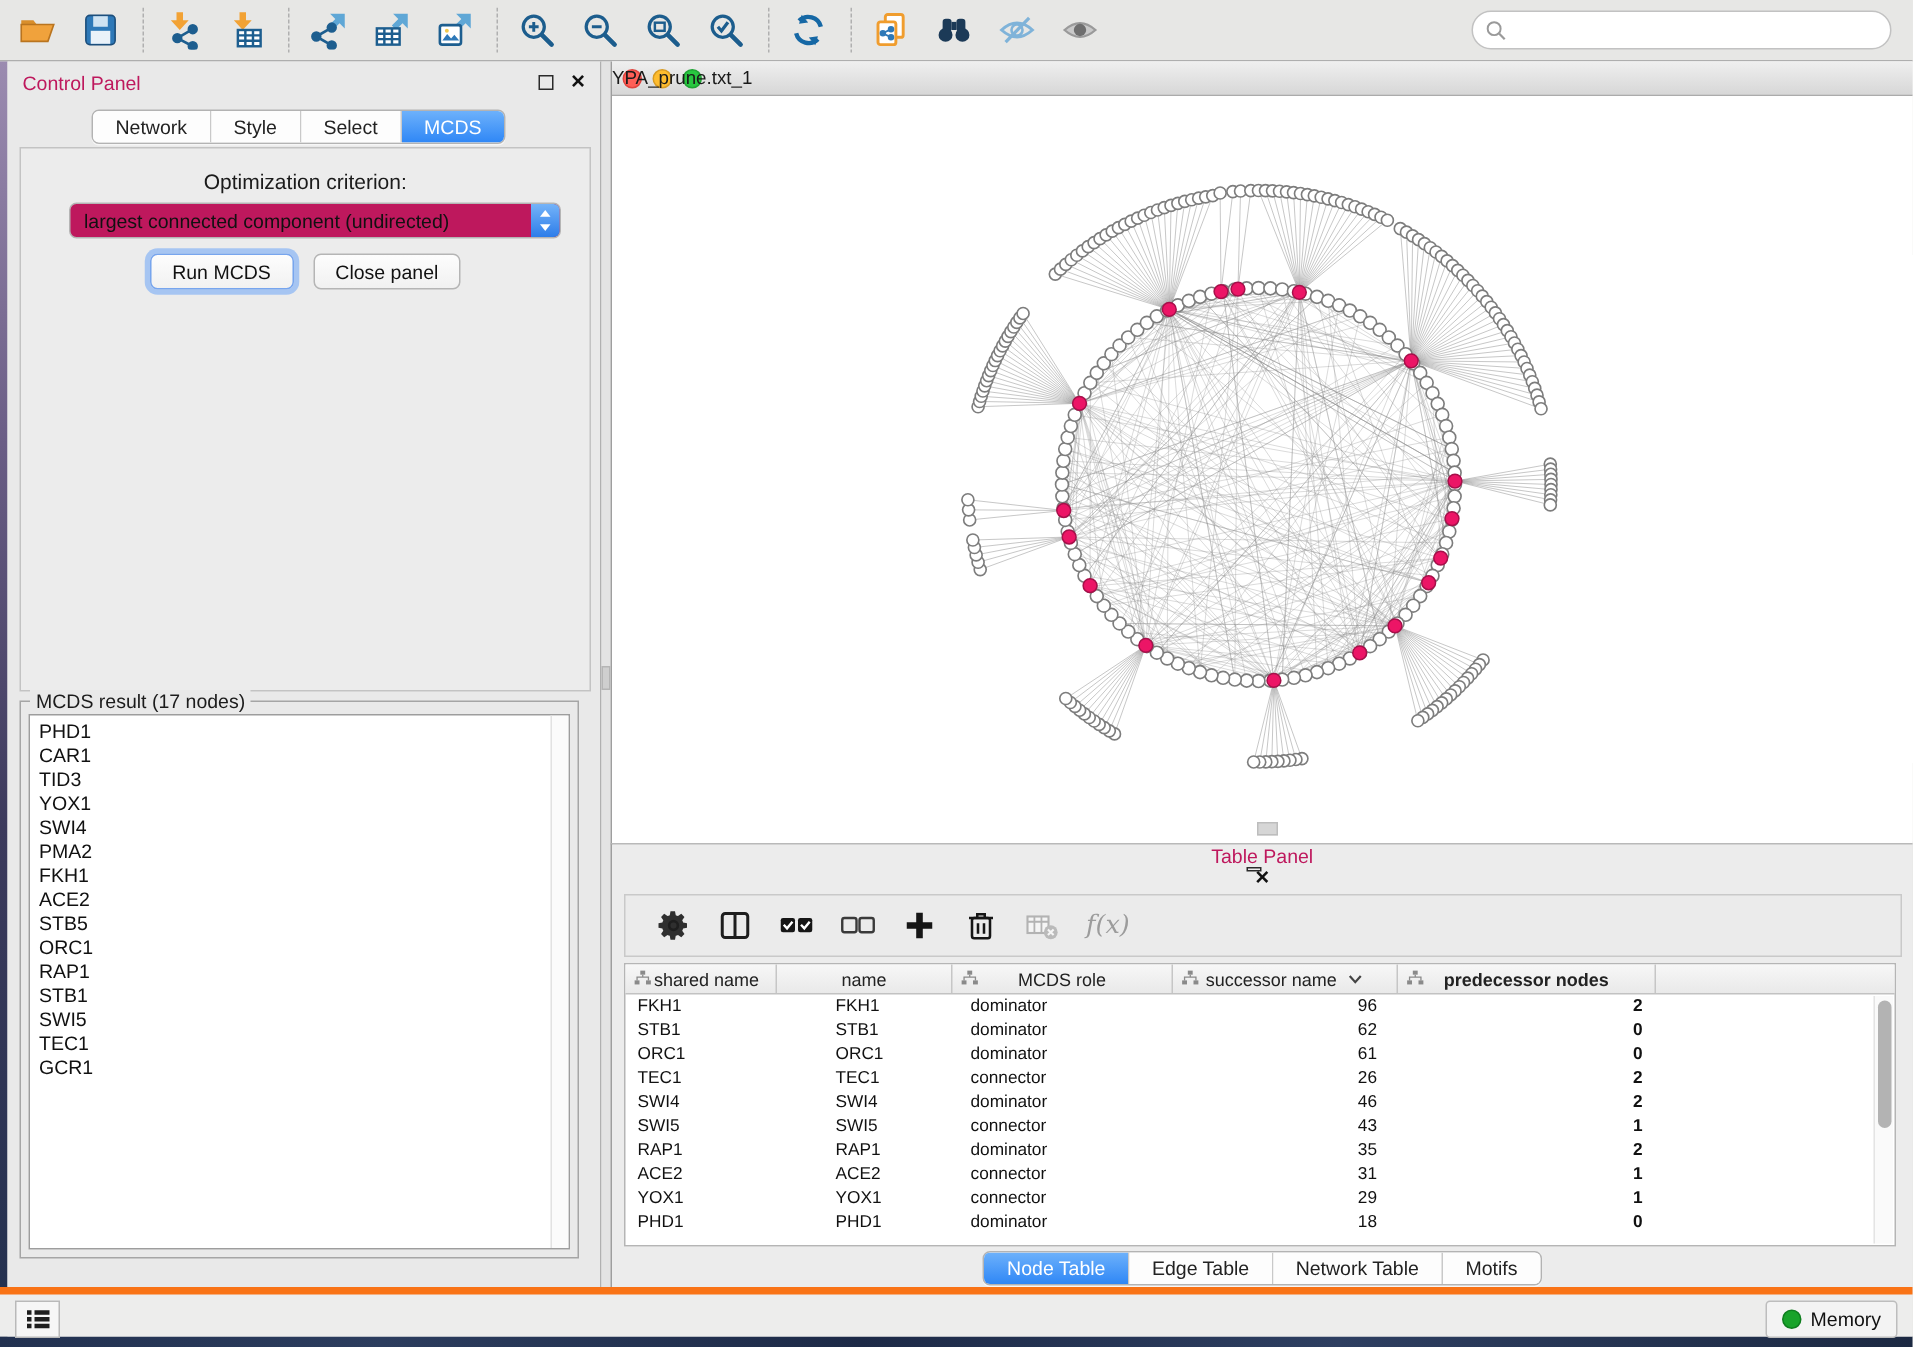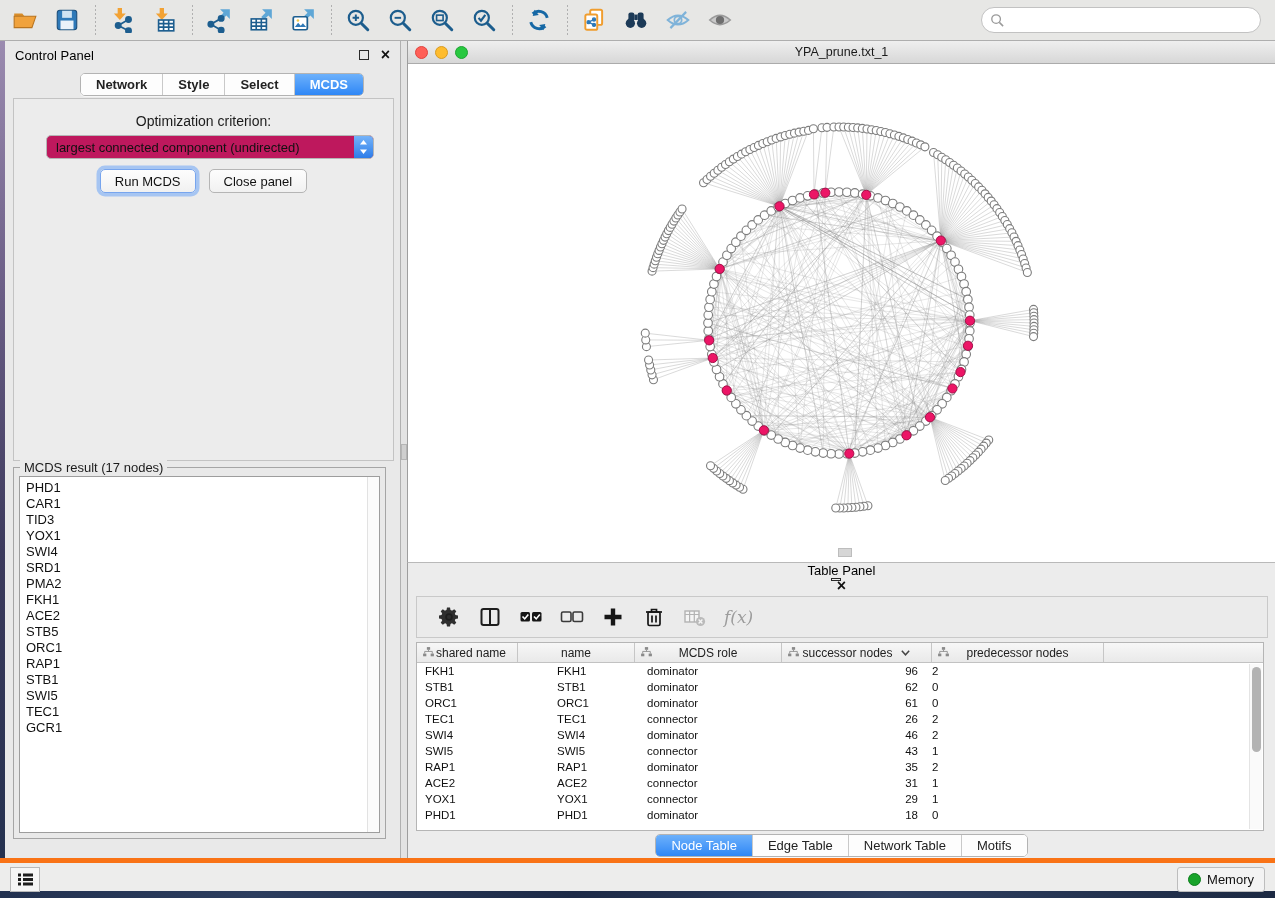--- a/index.html
+++ b/index.html
@@ -23,31 +23,31 @@
   #toolbar-spacer { flex:1; }
   #search-box { width:280px; height:26px; margin-right:14px; border:1px solid #c2c2c2;
     border-radius:13px; background:#fff; display:flex; align-items:center; padding-left:8px; }
   #search-box svg { width:15px; height:15px; margin-right:5px; }
   #search-input { border:none; outline:none; flex:1; height:20px; font-size:13px; background:transparent; }
 
   
   #control-panel { left:5px; top:41px; width:396px; height:817px; background:#e9e9e9;
     border-right:1px solid #b0b0b0; }
   .panel-header { height:28px; display:flex; align-items:center; padding:0 10px; }
-  .panel-title { font-size:13px; color:#000000; flex:1; }
+  .panel-title { font-size:13px; color:#be185d; flex:1; }
   .float-box { width:10px; height:10px; border:1.5px solid #2a2a2a; display:inline-block; margin-right:12px; }
   .close-x { font-size:16px; font-weight:bold; color:#111; line-height:10px; }
 
   .seg-tabs { display:flex; height:23px; border:1px solid #b3b3b3; border-radius:5px;
     overflow:hidden; background:#fff; box-shadow:0 1px 0 rgba(255,255,255,.6); }
   .seg-tab { padding:0 15px; font-size:13px; line-height:21px; color:#222; background:#fdfdfd;
     border-right:1px solid #c9c9c9; }
   .seg-tab:last-child { border-right:none; }
   .seg-tab.active { background:linear-gradient(#6db1fb,#2f87f6); color:#fff; }
-  #cp-tabs { left:75px; top:32px;font-weight:bold; }
+  #cp-tabs { left:56px; top:32px; }
 
   #mcds-box { left:8px; top:57px; width:381px; height:363px; background:#ececec;
     border:1px solid #c3c3c3; }
   #criterion-label { margin-top:14px; text-align:center; font-size:14px; color:#1b1b1b; }
   #criterion-select { position:absolute; left:32px; top:36px; width:328px; height:24px;
     background:#be185d; border:1px solid #b5b5b5; border-radius:5px; display:flex; align-items:center; }
   #criterion-value { flex:1; font-size:13px; padding-left:9px; color:#111;
     white-space:nowrap; overflow:hidden; }
   #criterion-stepper { width:19px; height:22px; margin-right:0px; border-radius:0 4px 4px 0;
     background:linear-gradient(#74b3f9,#2d7de9); display:flex; flex-direction:column;
@@ -80,21 +80,21 @@
 
   
   #network-window { left:407px; top:41px; width:868px; height:521px; background:#fff;
     border-left:1px solid #9e9e9e; }
   #net-titlebar { height:23px; background:linear-gradient(#efefef,#d7d7d7);
     border-bottom:1px solid #ababab; display:flex; align-items:center; padding:0 7px; position:relative; }
   .traffic { width:13px; height:13px; border-radius:50%; margin-right:7px; }
   #tl-close { background:#ff5f57; border:1px solid #e0443e; }
   #tl-min   { background:#febc2e; border:1px solid #d89b22; }
   #tl-zoom  { background:#28c840; border:1px solid #1ea433; }
-  #net-title { position:absolute; left:0; right:0; text-align:center; font-size:12.5px; color:#1a1a1a; }
+  #net-title { position:absolute; left:0; right:0; text-align:left; font-size:12.5px; color:#1a1a1a; }
   #net-canvas { position:relative; width:100%; height:497px; background:#fff; }
 
   
   #table-panel { left:407px; top:562px; width:868px; height:296px; background:#ececec;
     border-left:1px solid #9e9e9e; border-top:1px solid #b9b9b9; }
   #tp-header { height:28px; display:flex; align-items:center; padding:0 12px;flex-direction:column; }
   #tp-toolbar { position:absolute; left:8px; top:33px; width:852px; height:42px; background:#ebebeb;
     border:1px solid #c9c9c9; display:flex; align-items:center; padding-left:20px; gap:17px; }
   #tp-toolbar svg { width:24px; height:24px; }
   .fx-label { font-family:"DejaVu Serif",serif; font-style:italic; font-size:17px; color:#9c9c9c; }
@@ -107,21 +107,21 @@
     font-size:12px; color:#222; gap:5px; position:relative; }
   .th svg.tree { width:13px; height:13px; position:absolute; left:5px; }
   .th .th-label { }
   .th svg.sortv { width:11px; height:11px; margin-left:2px; }
   .tr { display:flex; height:16px; }
   .td { font-size:11.5px; color:#111; line-height:16px; white-space:nowrap; overflow:hidden; }
   .c0 { width:101px; padding-left:8px; }
   .c1 { width:117px; padding-left:39px; }
   .c2 { width:147px; padding-left:12px; }
   .c3 { width:150px; text-align:right; padding-right:14px; }
-  .c4 { width:172px; text-align:left; padding-right:9px; }
+  .c4 { width:172px; text-align:right; padding-right:9px;font-weight:bold; }
   .c5 { flex:1; }
   #nt-scrollbar { position:absolute; right:1px; top:21px; bottom:1px; width:13px; background:#fafafa;
     border-left:1px solid #e4e4e4; }
   #nt-thumb { position:absolute; left:2px; top:3px; width:9px; height:85px; background:#b3b3b3;
     border-radius:5px; }
   #tp-tabs { position:absolute; left:0; top:271px; width:100%; display:flex; justify-content:center; }
 
   
   #status-bar { left:0; top:858px; width:1275px; height:33px; background:#ededec;
     border-top:5px solid #f97316; }
@@ -321,21 +321,20 @@
   </div>
 
   <div id="mcds-result" class="abs">
     <span id="mcds-legend">MCDS result (17 nodes)</span>
     <div id="mcds-list">
       <div class="mcds-item">PHD1</div>
         <div class="mcds-item">CAR1</div>
         <div class="mcds-item">TID3</div>
         <div class="mcds-item">YOX1</div>
         <div class="mcds-item">SWI4</div>
-        <div class="mcds-item">SRD1</div>
         <div class="mcds-item">PMA2</div>
         <div class="mcds-item">FKH1</div>
         <div class="mcds-item">ACE2</div>
         <div class="mcds-item">STB5</div>
         <div class="mcds-item">ORC1</div>
         <div class="mcds-item">RAP1</div>
         <div class="mcds-item">STB1</div>
         <div class="mcds-item">SWI5</div>
         <div class="mcds-item">TEC1</div>
         <div class="mcds-item">GCR1</div>
@@ -1215,21 +1214,21 @@
       </div>
       <div class="th c3" style="padding-right:0; justify-content:center;">
         <svg class="tree" viewBox="0 0 24 24">
           <g fill="#8a8a8a">
               <rect x="9" y="2" width="6" height="5"></rect>
               <rect x="2" y="14" width="6" height="5"></rect>
               <rect x="16" y="14" width="6" height="5"></rect>
             </g>
           <path d="M12 7 v3 M5 14 v-4 h14 v4" stroke="#8a8a8a" fill="none" stroke-width="1.6"></path>
         </svg>
-        <span class="th-label">successor nodes</span>
+        <span class="th-label">successor name</span>
         <svg class="sortv" viewBox="0 0 12 12">
           <path d="M2 4 l4 4.5 4-4.5" stroke="#444" stroke-width="1.6" fill="none"></path>
         </svg>
       </div>
       <div class="th c4" style="padding-right:0; justify-content:center;">
         <svg class="tree" viewBox="0 0 24 24">
           <g fill="#8a8a8a">
               <rect x="9" y="2" width="6" height="5"></rect>
               <rect x="2" y="14" width="6" height="5"></rect>
               <rect x="16" y="14" width="6" height="5"></rect>

